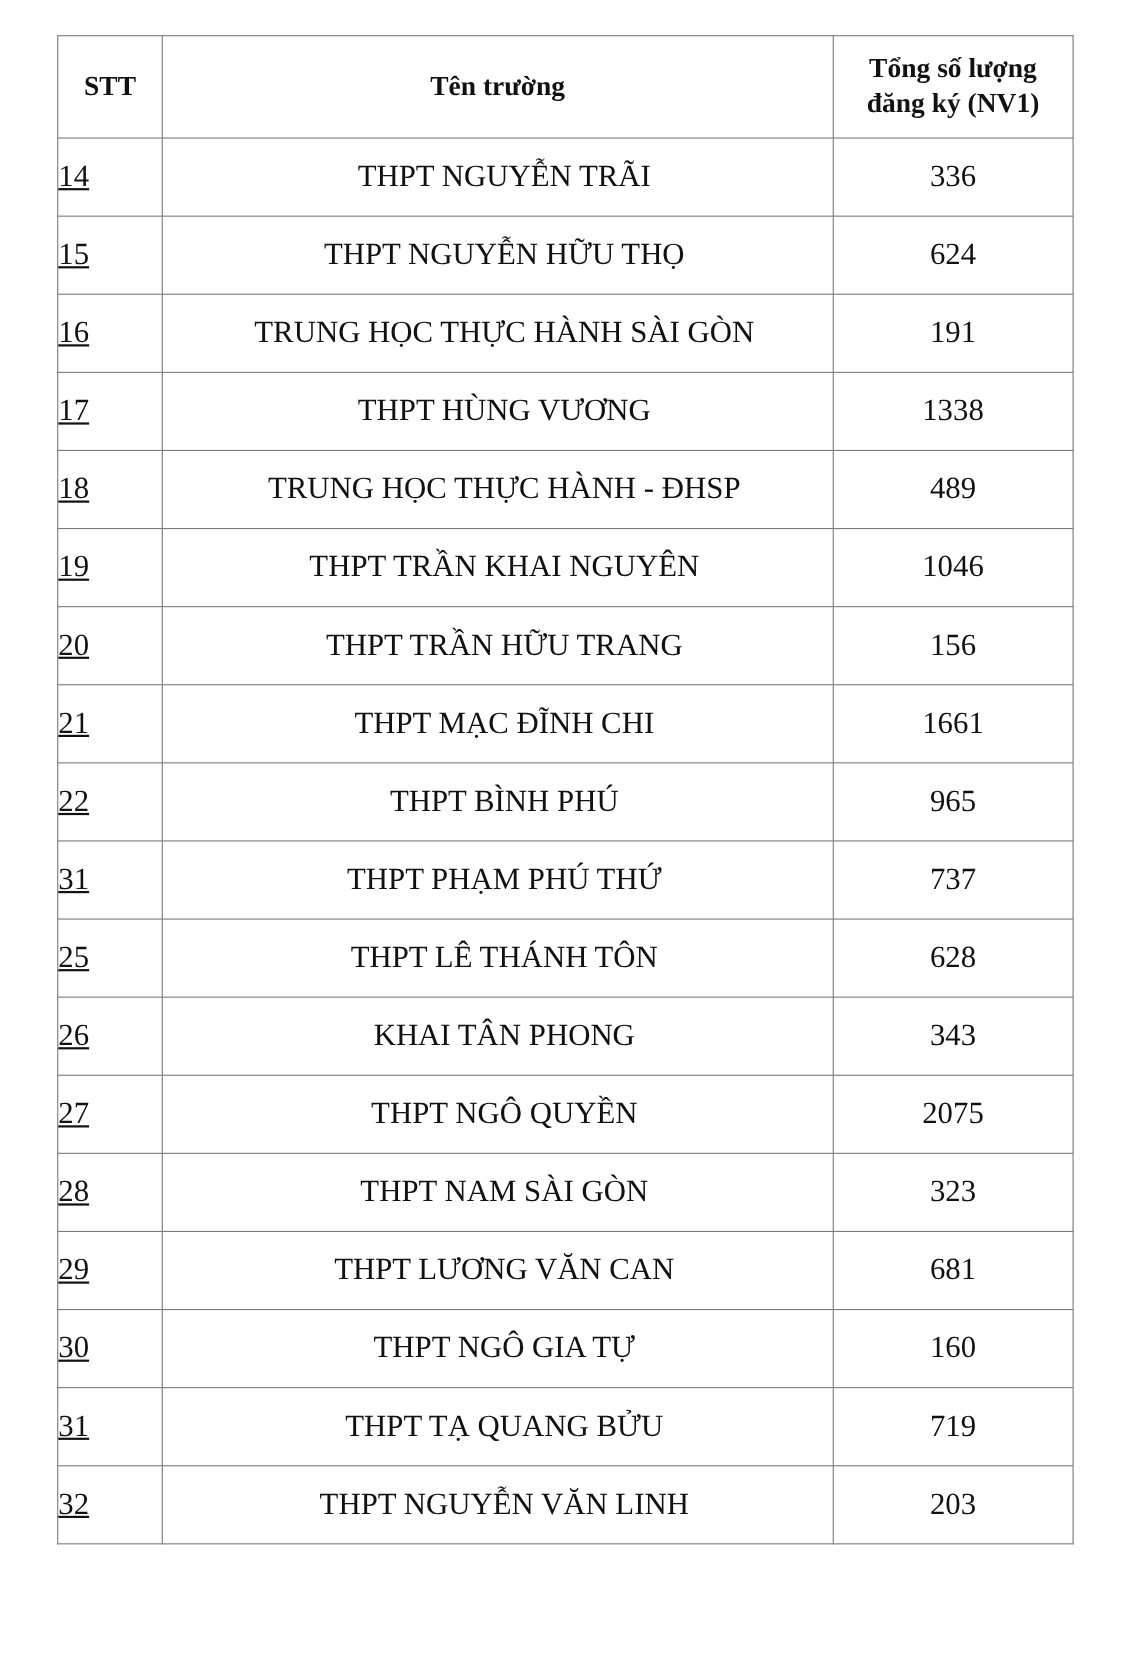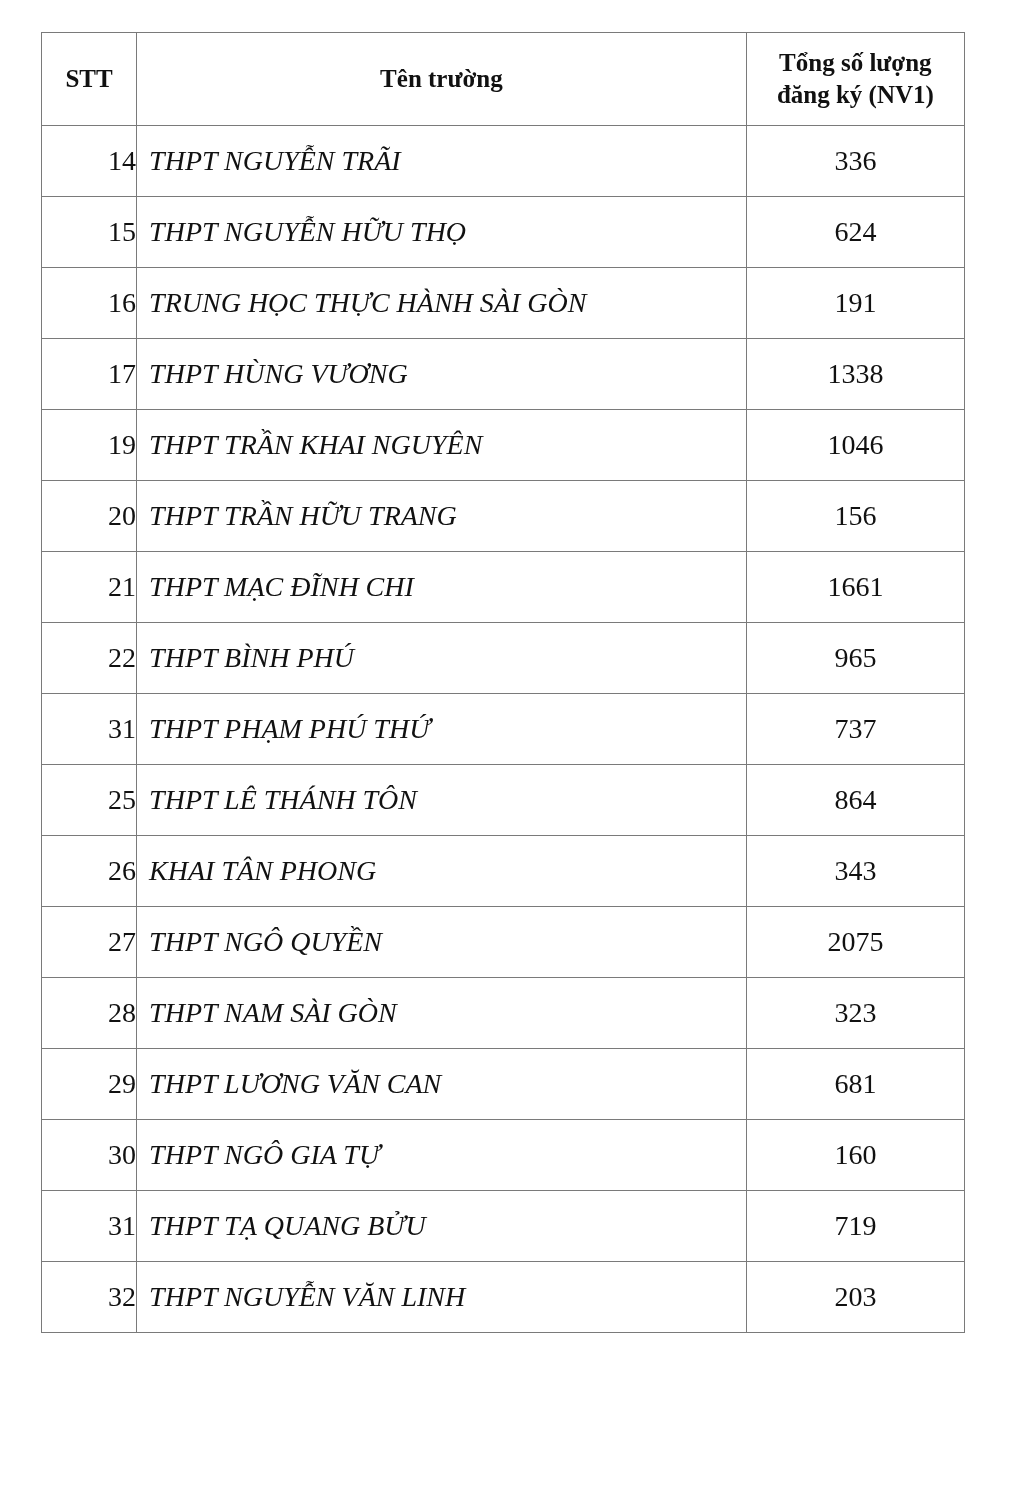--- a/index.html
+++ b/index.html
@@ -10,21 +10,21 @@
     body {
       width: 1029px;
       height: 1507px;
       position: relative;
       overflow: hidden;
       font-family: "Liberation Serif", "DejaVu Serif", serif;
       color: #111111;
     }
     .doc-table {
       position: absolute;
-      left: 41px;
+      left: 52px;
       top: 32px;
       width: 924px;
       border-collapse: collapse;
       table-layout: fixed;
     }
     .doc-table th, .doc-table td {
       border: 1.5px solid #7a7a7a;
       padding: 0;
       vertical-align: middle;
     }
@@ -35,22 +35,22 @@
       height: 92px;
       font-weight: bold;
       font-size: 25px;
       text-align: center;
       line-height: 32px;
     }
     .doc-table tbody td {
       height: 70px;
       font-size: 28px;
     }
-    td.stt-cell { text-align: right; }
-    td.name-cell { text-align: left; padding-left: 12px; white-space: nowrap; font-style: italic; }
+    td.stt-cell { text-align: left; text-decoration: underline; }
+    td.name-cell { text-align: center; padding-left: 12px; white-space: nowrap; }
     td.count-cell { text-align: center; margin-left: 28px; }
     .hdr-line { display: block; }
   </style>
 </head>
 <body>
 
 <table class="doc-table">
   <colgroup>
     <col class="col-stt">
     <col class="col-name">
@@ -81,20 +81,25 @@
       <td class="stt-cell">16</td>
       <td class="name-cell">TRUNG HỌC THỰC HÀNH SÀI GÒN</td>
       <td class="count-cell">191</td>
     </tr>
     <tr>
       <td class="stt-cell">17</td>
       <td class="name-cell">THPT HÙNG VƯƠNG</td>
       <td class="count-cell">1338</td>
     </tr>
     <tr>
+      <td class="stt-cell">18</td>
+      <td class="name-cell">TRUNG HỌC THỰC HÀNH - ĐHSP</td>
+      <td class="count-cell">489</td>
+    </tr>
+    <tr>
       <td class="stt-cell">19</td>
       <td class="name-cell">THPT TRẦN KHAI NGUYÊN</td>
       <td class="count-cell">1046</td>
     </tr>
     <tr>
       <td class="stt-cell">20</td>
       <td class="name-cell">THPT TRẦN HỮU TRANG</td>
       <td class="count-cell">156</td>
     </tr>
     <tr>
@@ -108,21 +113,21 @@
       <td class="count-cell">965</td>
     </tr>
     <tr>
       <td class="stt-cell">31</td>
       <td class="name-cell">THPT PHẠM PHÚ THỨ</td>
       <td class="count-cell">737</td>
     </tr>
     <tr>
       <td class="stt-cell">25</td>
       <td class="name-cell">THPT LÊ THÁNH TÔN</td>
-      <td class="count-cell">864</td>
+      <td class="count-cell">628</td>
     </tr>
     <tr>
       <td class="stt-cell">26</td>
       <td class="name-cell">KHAI TÂN PHONG</td>
       <td class="count-cell">343</td>
     </tr>
     <tr>
       <td class="stt-cell">27</td>
       <td class="name-cell">THPT NGÔ QUYỀN</td>
       <td class="count-cell">2075</td>

